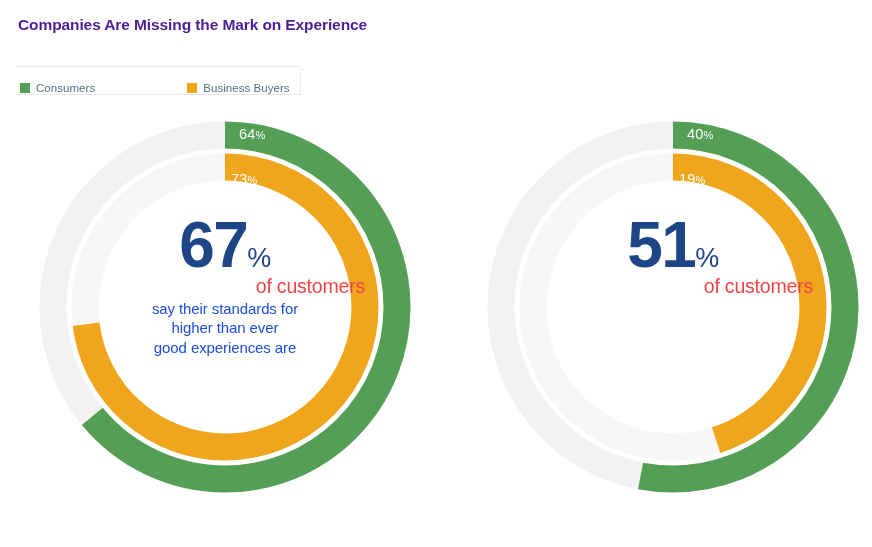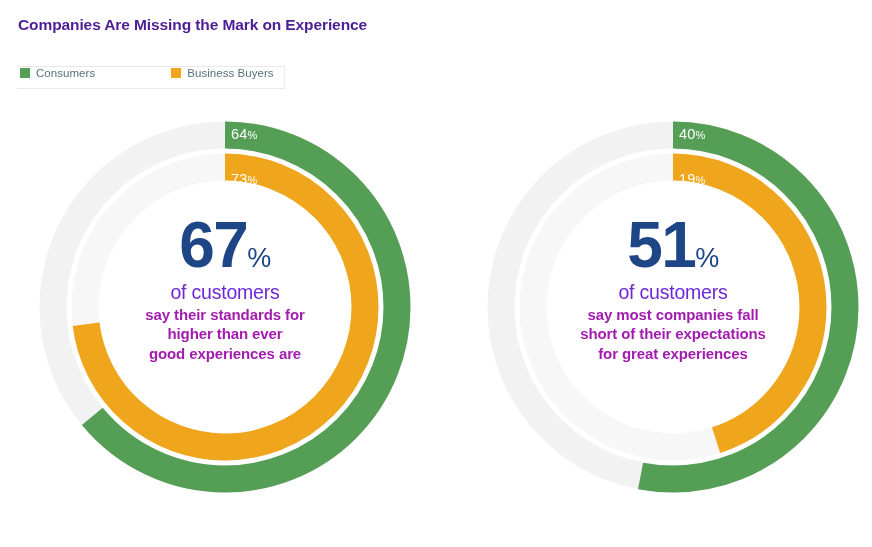--- a/index.html
+++ b/index.html
@@ -25,30 +25,30 @@
     letter-spacing: -0.1px;
     color: #4c1d95;
     white-space: nowrap;
   }
 
   
   .legend {
     position: absolute;
     left: 17px;
     top: 66px;
-    height: 23px;
+    height: 29px;
     box-sizing: border-box;
     border-top: 1px solid #e8e8e8;
     border-bottom: 1px solid #e8e8e8;
     border-right: 1px solid #ededed;
     padding-left: 3px;
     padding-right: 10px;
     display: flex;
-    align-items: flex-start;
-    gap: 0px;
+    align-items: flex-end;
+    gap: 16px;
   }
   .legend-item {
     display: flex;
     align-items: center;
     white-space: nowrap;
   }
   .legend-item + .legend-item { margin-left: 76px; }
   .legend-swatch {
     width: 10px;
     height: 10px;
@@ -78,21 +78,21 @@
   
   .ring-label {
     position: absolute;
     font-size: 14.5px;
     color: #ffffff;
     letter-spacing: 0.2px;
     white-space: nowrap;
     pointer-events: none;
   }
   .ring-label .pct-sign { font-size: 11px; }
-  .ring-label.outer { left: 206px; top: 19px; }
+  .ring-label.outer { left: 214px; top: 19px; }
   .ring-label.inner { left: 206px; top: 64px; }
 
   
   .center-block {
     position: absolute;
     left: 60px;
     top: 108px;
     width: 280px;
     text-align: center;
     pointer-events: none;
@@ -106,33 +106,33 @@
   .big-stat .num {
     font-size: 64px;
     letter-spacing: -1.5px;
   }
   .big-stat .pct {
     font-size: 27px;
     font-weight: normal;
     letter-spacing: -0.5px;
   }
   .stat-sub {
-    margin-top: 6px;
+    margin-top: 0;
     font-size: 19.5px;
-    color: #6d28d9;
+    color: #ef4444;
     letter-spacing: -0.2px;
     line-height: 1.05;
+    text-align: right;
   }
   .stat-desc {
     margin-top: 3px;
     font-size: 15px;
-    color: #a21caf;
+    color: #1d4ed8;
     line-height: 1.28;
     letter-spacing: -0.1px;
-    font-weight: bold;
   }
 </style>
 </head>
 <body>
 
 <div class="page-title">Companies Are Missing the Mark on Experience</div>
 
 <div class="legend">
   <div class="legend-item">
     <span class="legend-swatch" style="background: rgb(85, 158, 85);"></span>
@@ -193,19 +193,14 @@
   </div>
   <div class="ring-label inner">
     <span class="pct-num">19</span><span class="pct-sign">%</span>
   </div>
 
   <div class="center-block">
     <div class="big-stat">
       <span class="num">51</span><span class="pct">%</span>
     </div>
     <div class="stat-sub">of customers</div>
-    <div class="stat-desc">
-      <div>say most companies fall</div>
-      <div>short of their expectations</div>
-      <div>for great experiences</div>
-    </div>
   </div>
 </div>
 
 </body></html>

